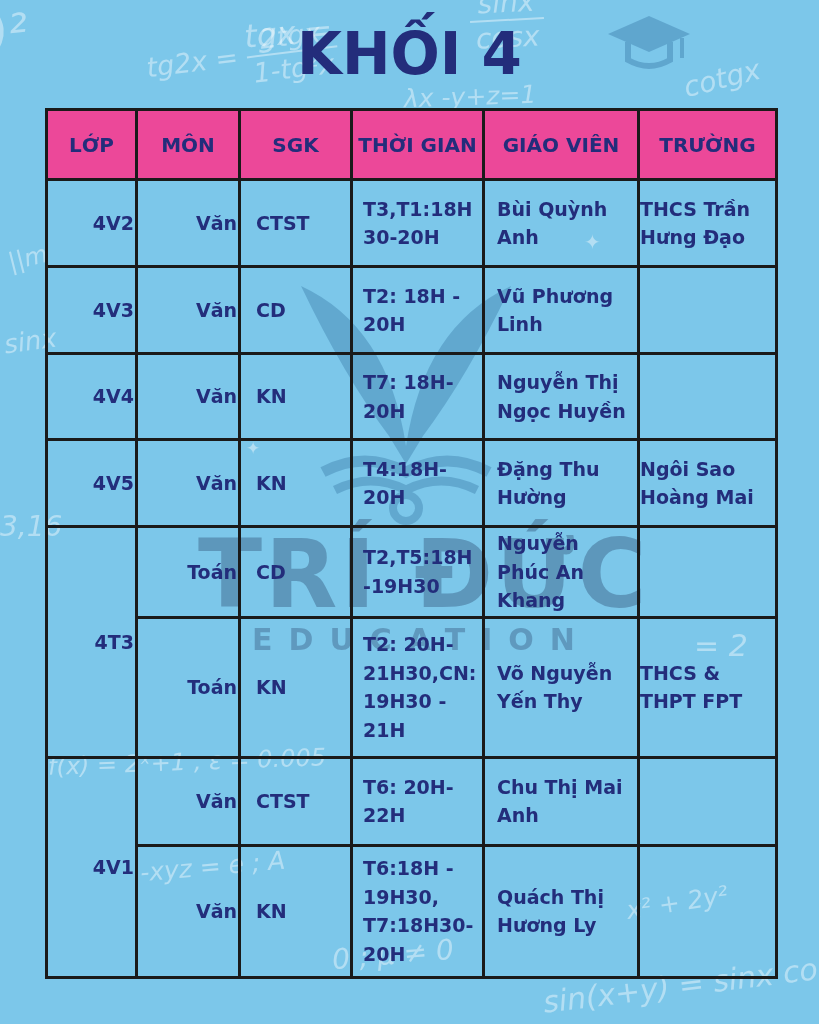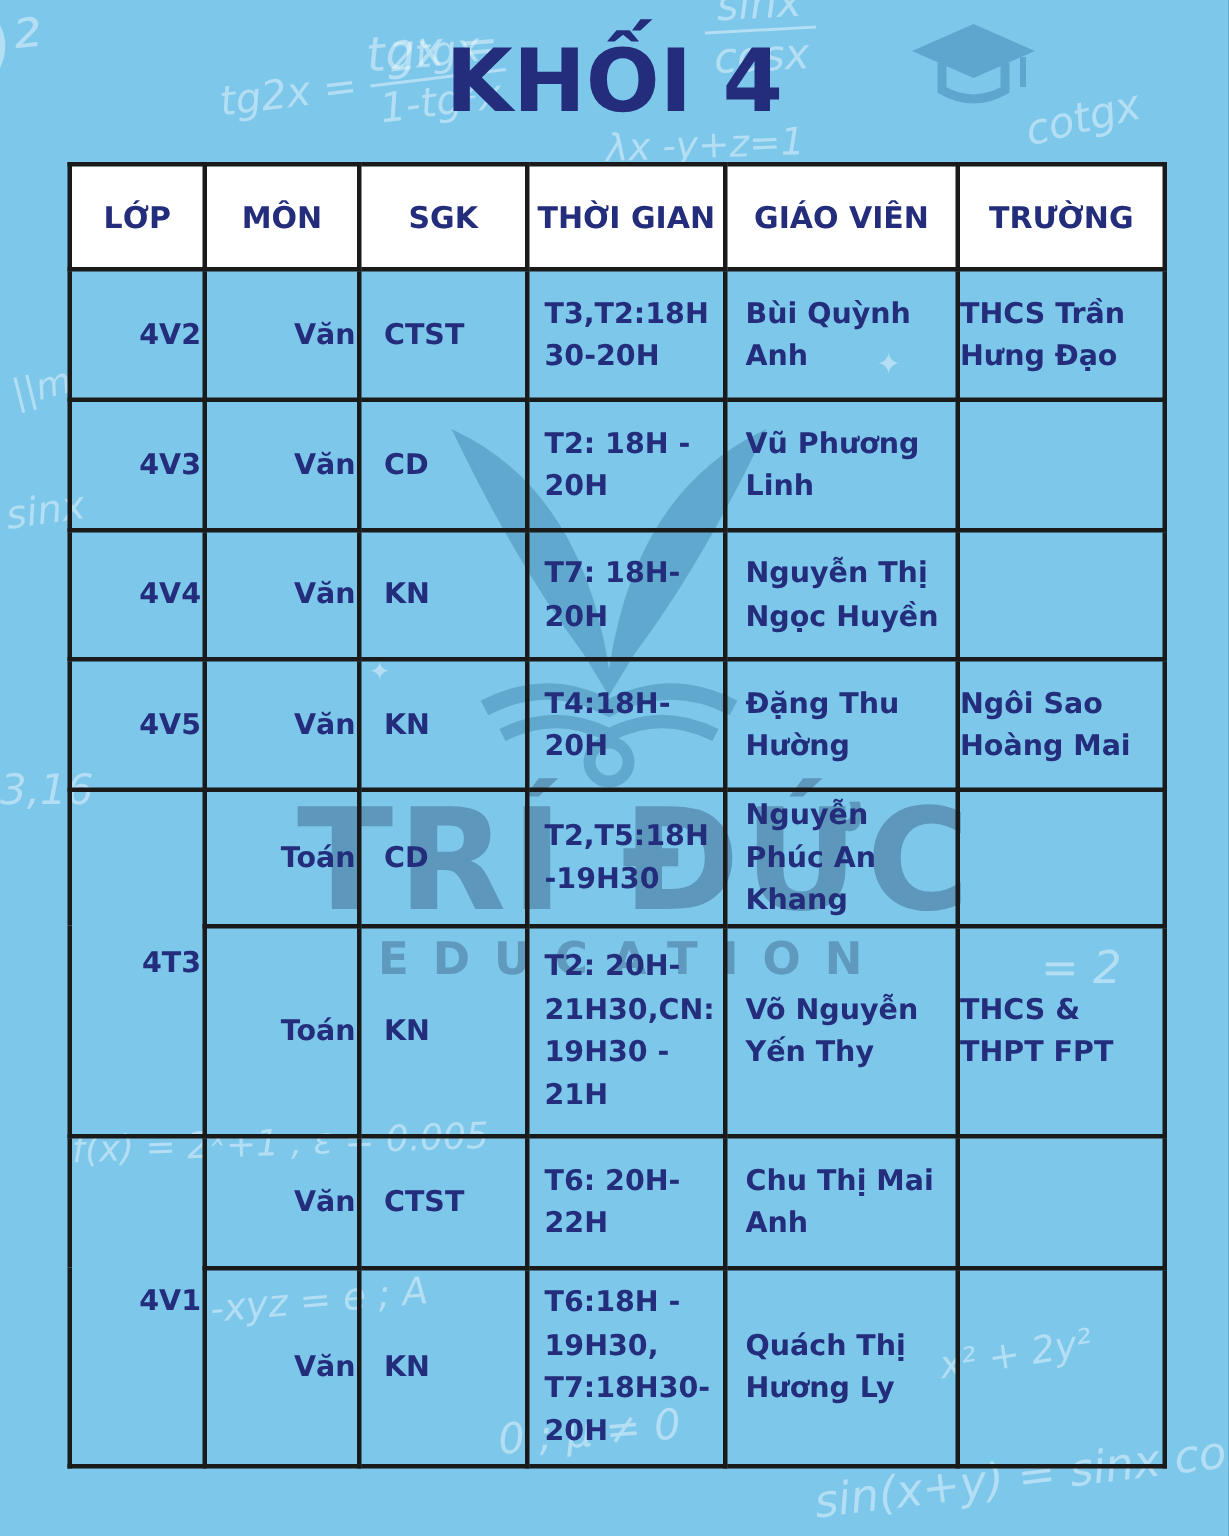--- a/index.html
+++ b/index.html
@@ -51,21 +51,21 @@
     font-size:58px;font-weight:700;color:#232d7b;letter-spacing:0px;
   }
   
   table.schedule{
     position:absolute;left:45px;top:108px;width:730px;
     border-collapse:collapse;table-layout:fixed;color:#232d7b;
   }
   .schedule th,.schedule td{
     border:3px solid #1a1a1a;font-weight:700;vertical-align:middle;line-height:1.5;
   }
-  .schedule th{background:#ffffff;height:64px;font-size:20px;text-align:center;padding:0 2px;}
+  .schedule th{background:#ec4899;height:64px;font-size:20px;text-align:center;padding:0 2px;}
   .schedule td{font-size:19px;background:transparent;}
   td.c-lop,td.c-mon{text-align:right;}
   td.c-sgk{padding-left:15px;}
   td.c-time{padding-left:10px;padding-right:4px;overflow-wrap:anywhere;}
   td.c-teacher{padding-left:12px;padding-right:10px;}
   td.c-school{padding-left:0;padding-right:8px;}
 </style>
 </head>
 <body>
 
@@ -123,21 +123,21 @@
         <th>THỜI GIAN</th>
         <th>GIÁO VIÊN</th>
         <th>TRƯỜNG</th>
       </tr>
     </thead>
     <tbody>
       <tr style="height:87px">
         <td class="c-lop">4V2</td>
         <td class="c-mon">Văn</td>
         <td class="c-sgk">CTST</td>
-        <td class="c-time">T3,T2:18H30-20H</td>
+        <td class="c-time">T3,T1:18H30-20H</td>
         <td class="c-teacher">Bùi Quỳnh Anh</td>
         <td class="c-school">THCS Trần Hưng Đạo</td>
       </tr>
       <tr style="height:87px">
         <td class="c-lop">4V3</td>
         <td class="c-mon">Văn</td>
         <td class="c-sgk">CD</td>
         <td class="c-time">T2: 18H - 20H</td>
         <td class="c-teacher">Vũ Phương Linh</td>
         <td class="c-school"></td>

